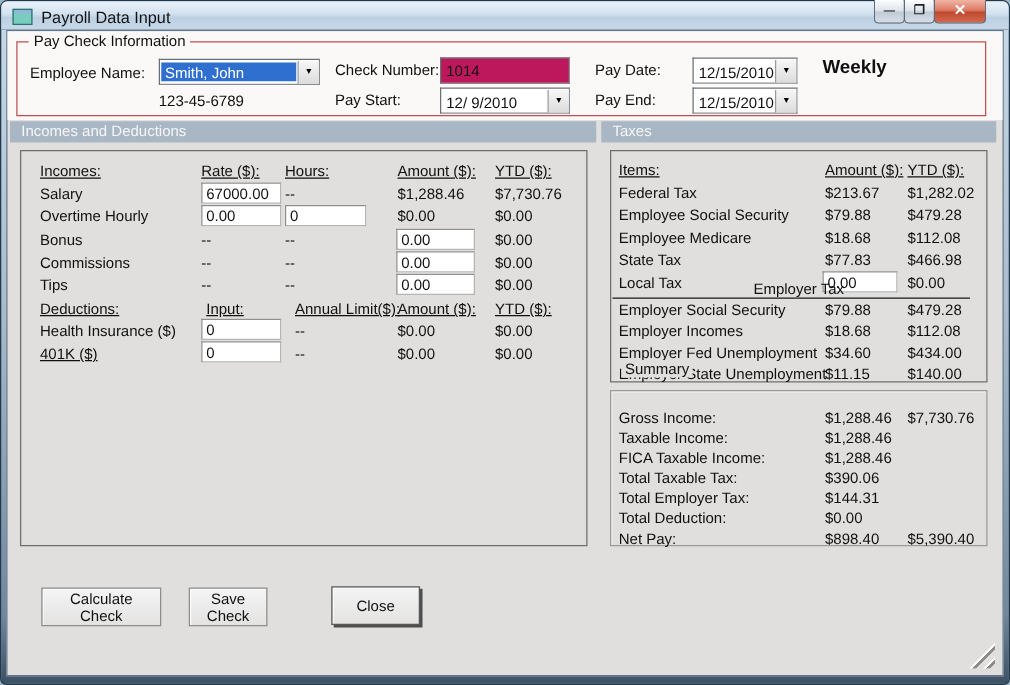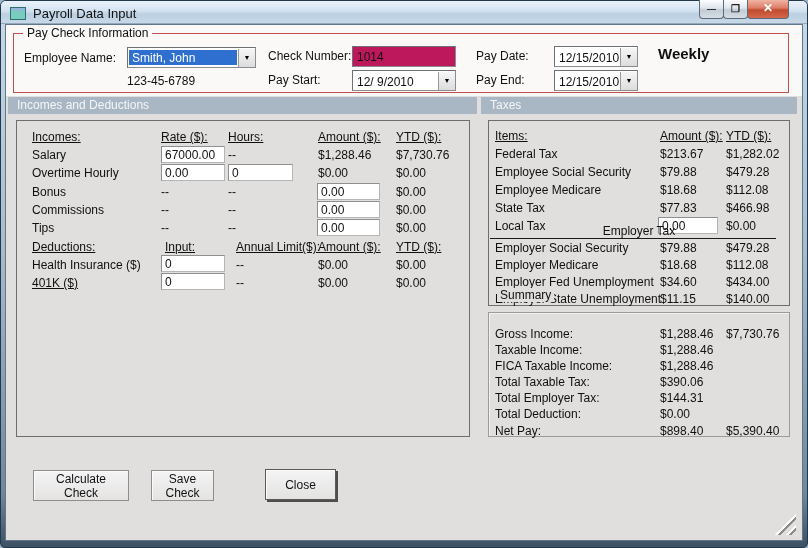--- a/index.html
+++ b/index.html
@@ -195,21 +195,21 @@
   <input class="cellinput" style="left: 658px; top: 217px; width: 60px;" value="0.00">
   <span class="lbl" style="left:726px;top:219px;">$0.00</span>
 
   <span class="lbl" style="left:488px;top:224px;width:302px;text-align:center;">Employer Tax</span>
   <div class="hline" style="left:490px;top:238px;width:286px;"></div>
 
   <span class="lbl" style="left:495px;top:241px;">Employer Social Security</span>
   <span class="lbl" style="left:660px;top:241px;">$79.88</span>
   <span class="lbl" style="left:726px;top:241px;">$479.28</span>
 
-  <span class="lbl" style="left:495px;top:258px;">Employer Medicare</span>
+  <span class="lbl" style="left:495px;top:258px;">Employer Incomes</span>
   <span class="lbl" style="left:660px;top:258px;">$18.68</span>
   <span class="lbl" style="left:726px;top:258px;">$112.08</span>
 
   <span class="lbl" style="left:495px;top:275px;">Employer Fed Unemployment</span>
   <span class="lbl" style="left:660px;top:275px;">$34.60</span>
   <span class="lbl" style="left:726px;top:275px;">$434.00</span>
 
   <span class="lbl" style="left:495px;top:292px;">Employer State Unemployment</span>
   <span class="lbl" style="left:660px;top:292px;">$11.15</span>
   <span class="lbl" style="left:726px;top:292px;">$140.00</span>

